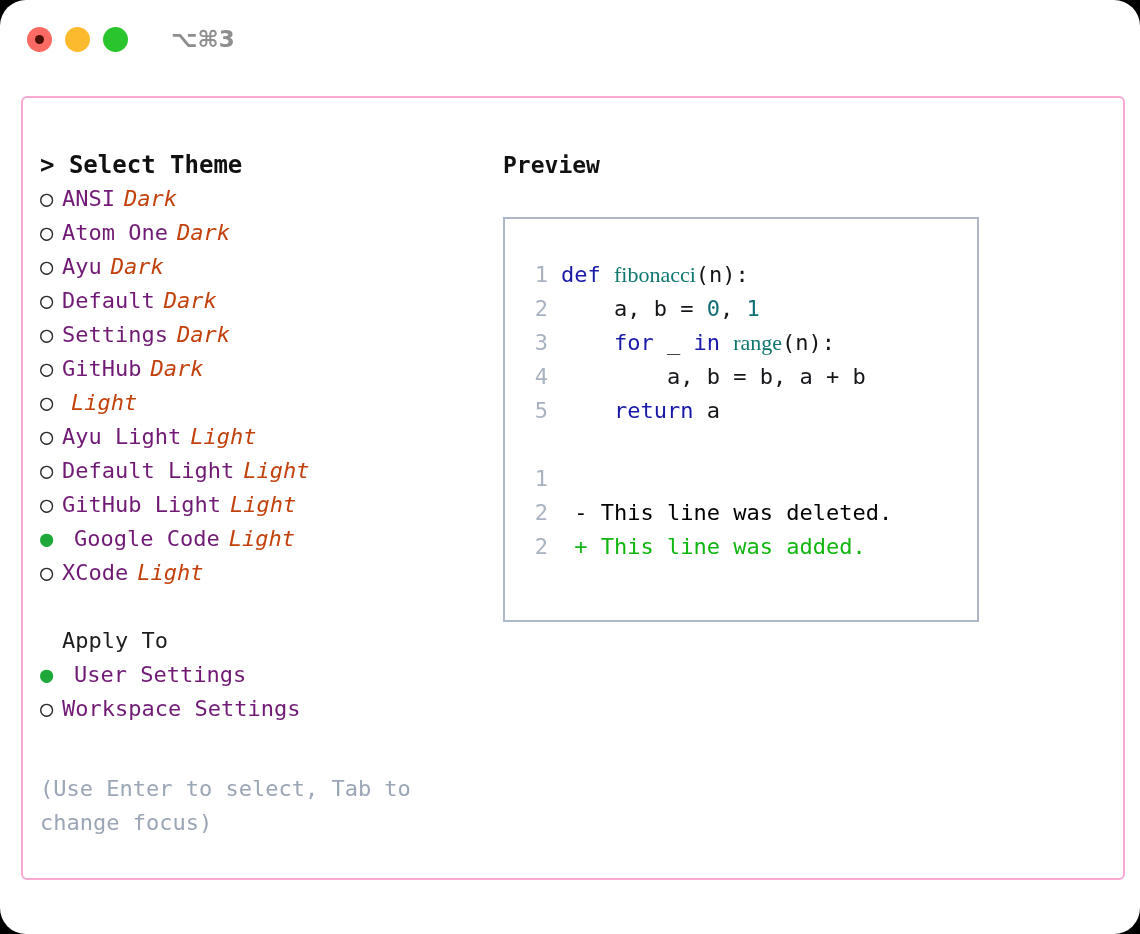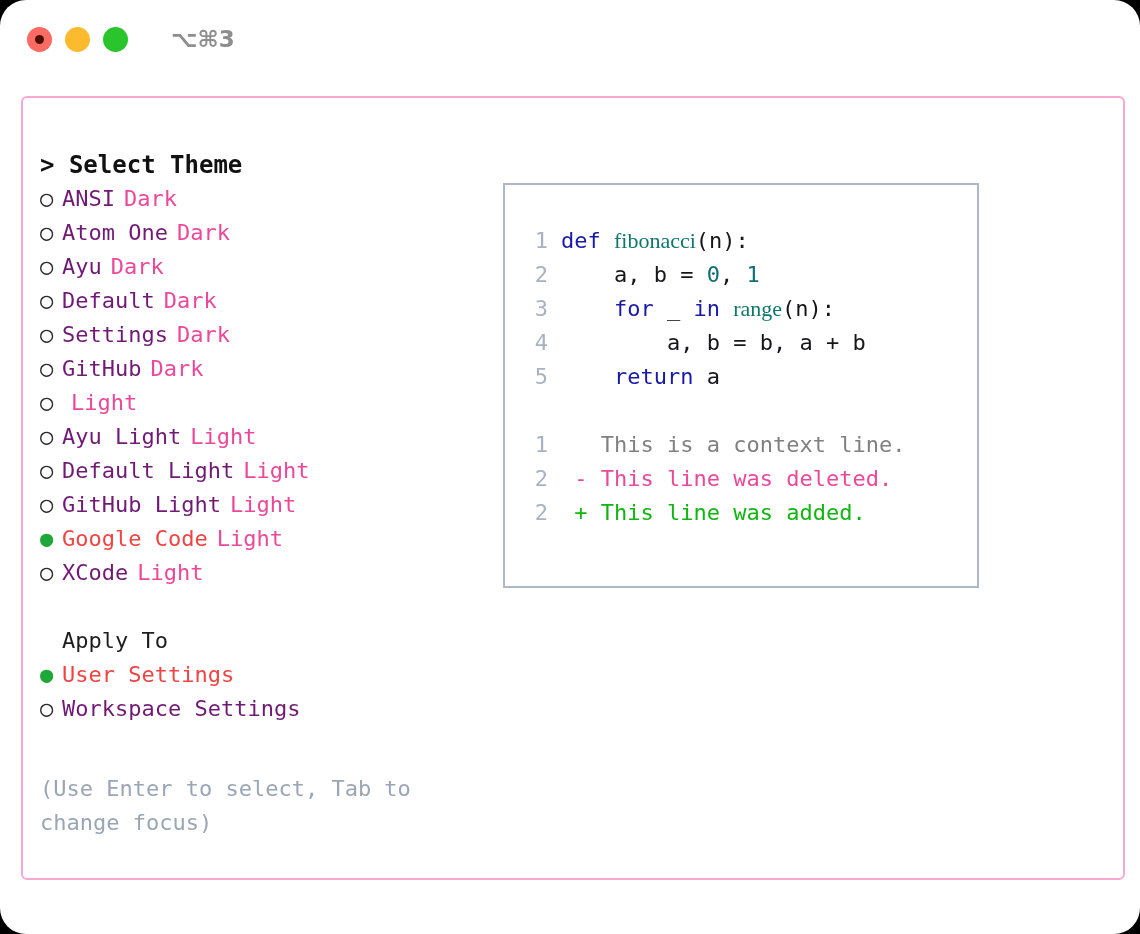--- a/index.html
+++ b/index.html
@@ -112,24 +112,25 @@
     display: inline-block;
     width: 22px;
     flex: 0 0 22px;
     font-size: 22px;
     line-height: 34px;
   }
   .bullet.selected { color: #1fa83a; }
   .bullet.unselected { color: #2b2b2b; }
 
   .theme-name { color: #701a75; }
-  .theme-name.selected { color: #ef4444; }
+  .theme-name.selected { color: #701a75; margin-left: 12px; }
   .theme-variant {
-    color: #ec4899;
+    color: #c2410c;
     margin-left: 9px;
+    font-style: italic;
   }
 
   .section-gap { height: 34px; }
 
   #apply-header {
     font-size: 22px;
     color: #1d1d1d;
     line-height: 34px;
     white-space: pre;
     padding-left: 22px;
@@ -188,21 +189,21 @@
     color: #a8b2c0;
     margin-right: 13px;
   }
   .code-text { white-space: pre; }
 
   .tok-kw  { color: #1a1aa8; }
   .tok-fn  { color: #0f766e; font-family: Liberation Serif, serif; }
   .tok-num { color: #0f6f75; }
   .tok-pl  { color: #16161a; }
   .tok-ctx { color: #808080; }
-  .tok-del { color: #ec4899; }
+  .tok-del { color: #000000; }
   .tok-add { color: #10b510; }
 
   .spacer-line { height: 34px; }
 </style>
 </head>
 <body>
 
 <div id="app-window">
 
   <div id="title-bar">
@@ -241,29 +242,30 @@
 
       <div id="apply-list">
           <div class="theme-row mono"><span class="bullet selected">●</span><span class="theme-name selected">User Settings</span></div>
           <div class="theme-row mono"><span class="bullet unselected">○</span><span class="theme-name">Workspace Settings</span></div>
         </div>
 
       <div id="hint-block" class="mono">(Use Enter to select, Tab to change focus)</div>
     </div>
 
     <div id="preview-column">
+      <div id="preview-header" class="mono">Preview</div>
       <div id="preview-box">
         <div id="code-area">
             <div class="code-line"><span class="lineno">1</span><span class="code-text"><span class="tok-kw">def </span><span class="tok-fn">fibonacci</span><span class="tok-pl">(n):</span></span></div>
             <div class="code-line"><span class="lineno">2</span><span class="code-text"><span class="tok-pl">    a, b = </span><span class="tok-num">0</span><span class="tok-pl">, </span><span class="tok-num">1</span></span></div>
             <div class="code-line"><span class="lineno">3</span><span class="code-text"><span class="tok-pl">    </span><span class="tok-kw">for</span><span class="tok-pl"> _ </span><span class="tok-kw">in</span><span class="tok-pl"> </span><span class="tok-fn">range</span><span class="tok-pl">(n):</span></span></div>
             <div class="code-line"><span class="lineno">4</span><span class="code-text"><span class="tok-pl">        a, b = b, a + b</span></span></div>
             <div class="code-line"><span class="lineno">5</span><span class="code-text"><span class="tok-pl">    </span><span class="tok-kw">return</span><span class="tok-pl"> a</span></span></div>
             <div class="spacer-line"></div>
-            <div class="code-line"><span class="lineno">1</span><span class="code-text"><span class="tok-ctx">   This is a context line.</span></span></div>
+            <div class="code-line"><span class="lineno">1</span></div>
             <div class="code-line"><span class="lineno">2</span><span class="code-text"><span class="tok-del"> - This line was deleted.</span></span></div>
             <div class="code-line"><span class="lineno">2</span><span class="code-text"><span class="tok-add"> + This line was added.</span></span></div>
           </div>
       </div>
     </div>
 
   </div>
 </div>
 
 </body></html>

